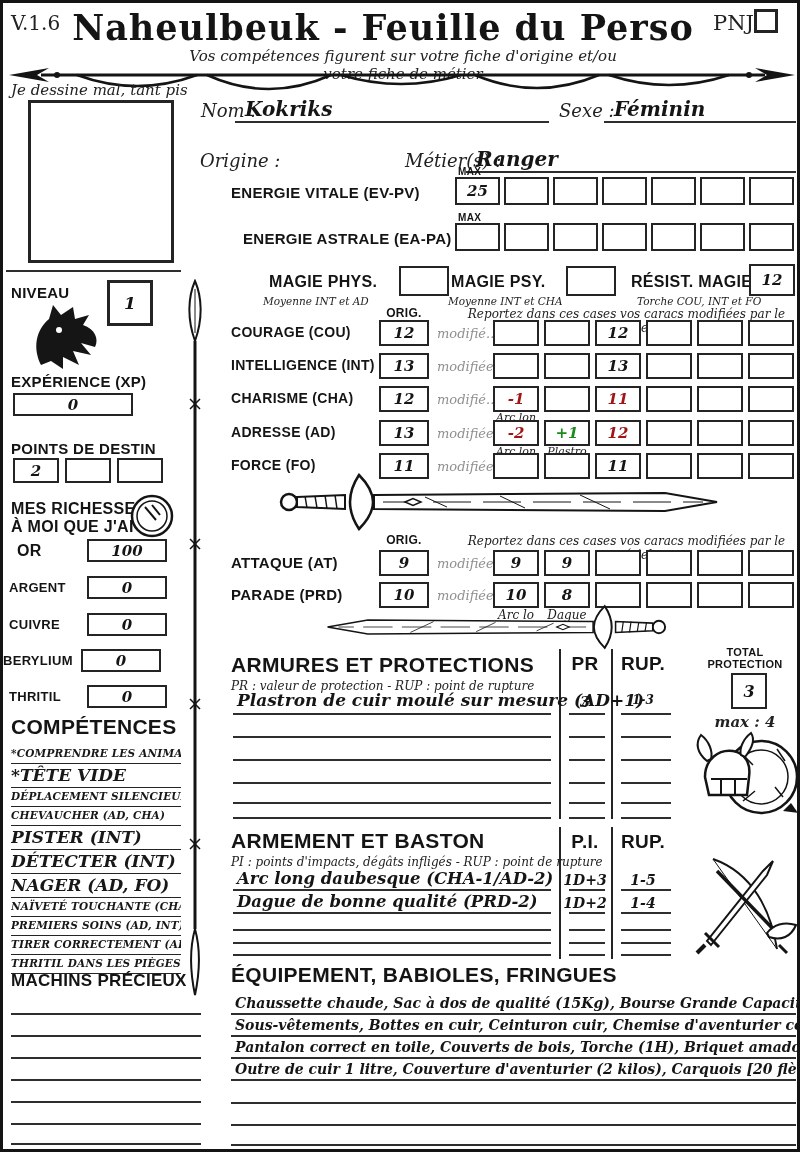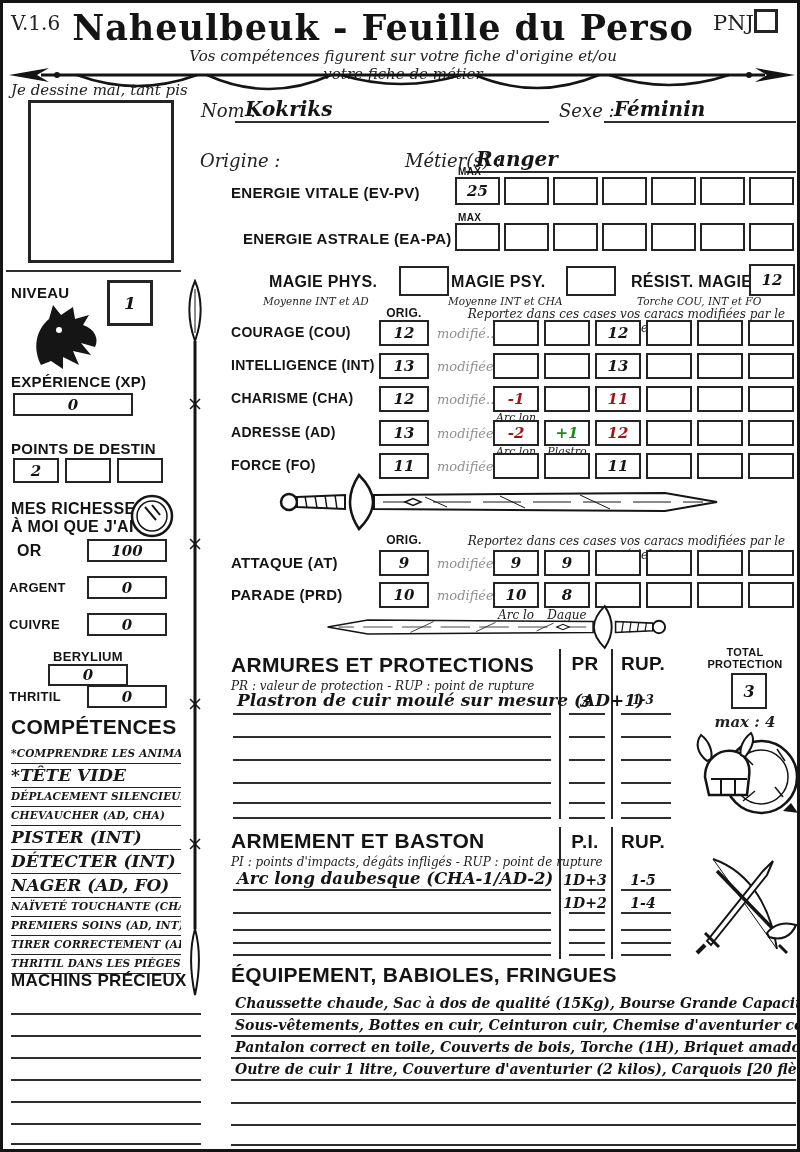--- a/index.html
+++ b/index.html
@@ -106,21 +106,21 @@
     <span class="box" style="width:80px;height:23px;">
         <span class="hand val">0</span>
       </span>
   </div>
   <div class="b moneyrow" style="left:6px;top:610px;">
     <span class="h" style="font-size:13px;">CUIVRE</span>
     <span class="box" style="width:80px;height:23px;">
         <span class="hand val">0</span>
       </span>
   </div>
-  <div class="b moneyrow" style="left:6px;top:646px;flex-direction:column;">
+  <div class="b moneyrow" style="left:0;top:646px;">
     <span class="h" style="font-size:13px;">BERYLIUM</span>
     <span class="box" style="width:80px;height:23px;">
         <span class="hand val">0</span>
       </span>
   </div>
   <div class="b moneyrow" style="left:6px;top:682px;">
     <span class="h" style="font-size:13px;">THRITIL</span>
     <span class="box" style="width:80px;height:23px;">
         <span class="hand val">0</span>
       </span>
@@ -493,20 +493,21 @@
   <div class="vsep" style="left:556px;top:824px;height:132px;"></div>
   <div class="vsep" style="left:608px;top:824px;height:132px;"></div>
 
   <div class="b hand" style="left:234px;top:866px;font-size:16.5px;white-space:nowrap;">Arc long daubesque (CHA-1/AD-2)</div>
   <div class="b hand" style="left:558px;top:869px;width:48px;text-align:center;font-size:14px;">1D+3</div>
   <div class="b hand" style="left:612px;top:869px;width:56px;text-align:center;font-size:14px;">1-5</div>
   <div class="seg" style="left:230px;top:886px;width:318px;"></div>
     <div class="seg" style="left:566px;top:886px;width:36px;"></div>
     <div class="seg" style="left:618px;top:886px;width:50px;"></div>
 
+  <div class="b hand" style="left:234px;top:889px;font-size:16.5px;white-space:nowrap;">Dague de bonne qualité (PRD-2)</div>
   <div class="b hand" style="left:558px;top:892px;width:48px;text-align:center;font-size:14px;">1D+2</div>
   <div class="b hand" style="left:612px;top:892px;width:56px;text-align:center;font-size:14px;">1-4</div>
   <div class="seg" style="left:230px;top:909px;width:318px;"></div>
     <div class="seg" style="left:566px;top:909px;width:36px;"></div>
     <div class="seg" style="left:618px;top:909px;width:50px;"></div>
 
   <div class="seg" style="left:230px;top:926px;width:318px;"></div>
     <div class="seg" style="left:566px;top:926px;width:36px;"></div>
     <div class="seg" style="left:618px;top:926px;width:50px;"></div>
   <div class="seg" style="left:230px;top:939px;width:318px;"></div>

